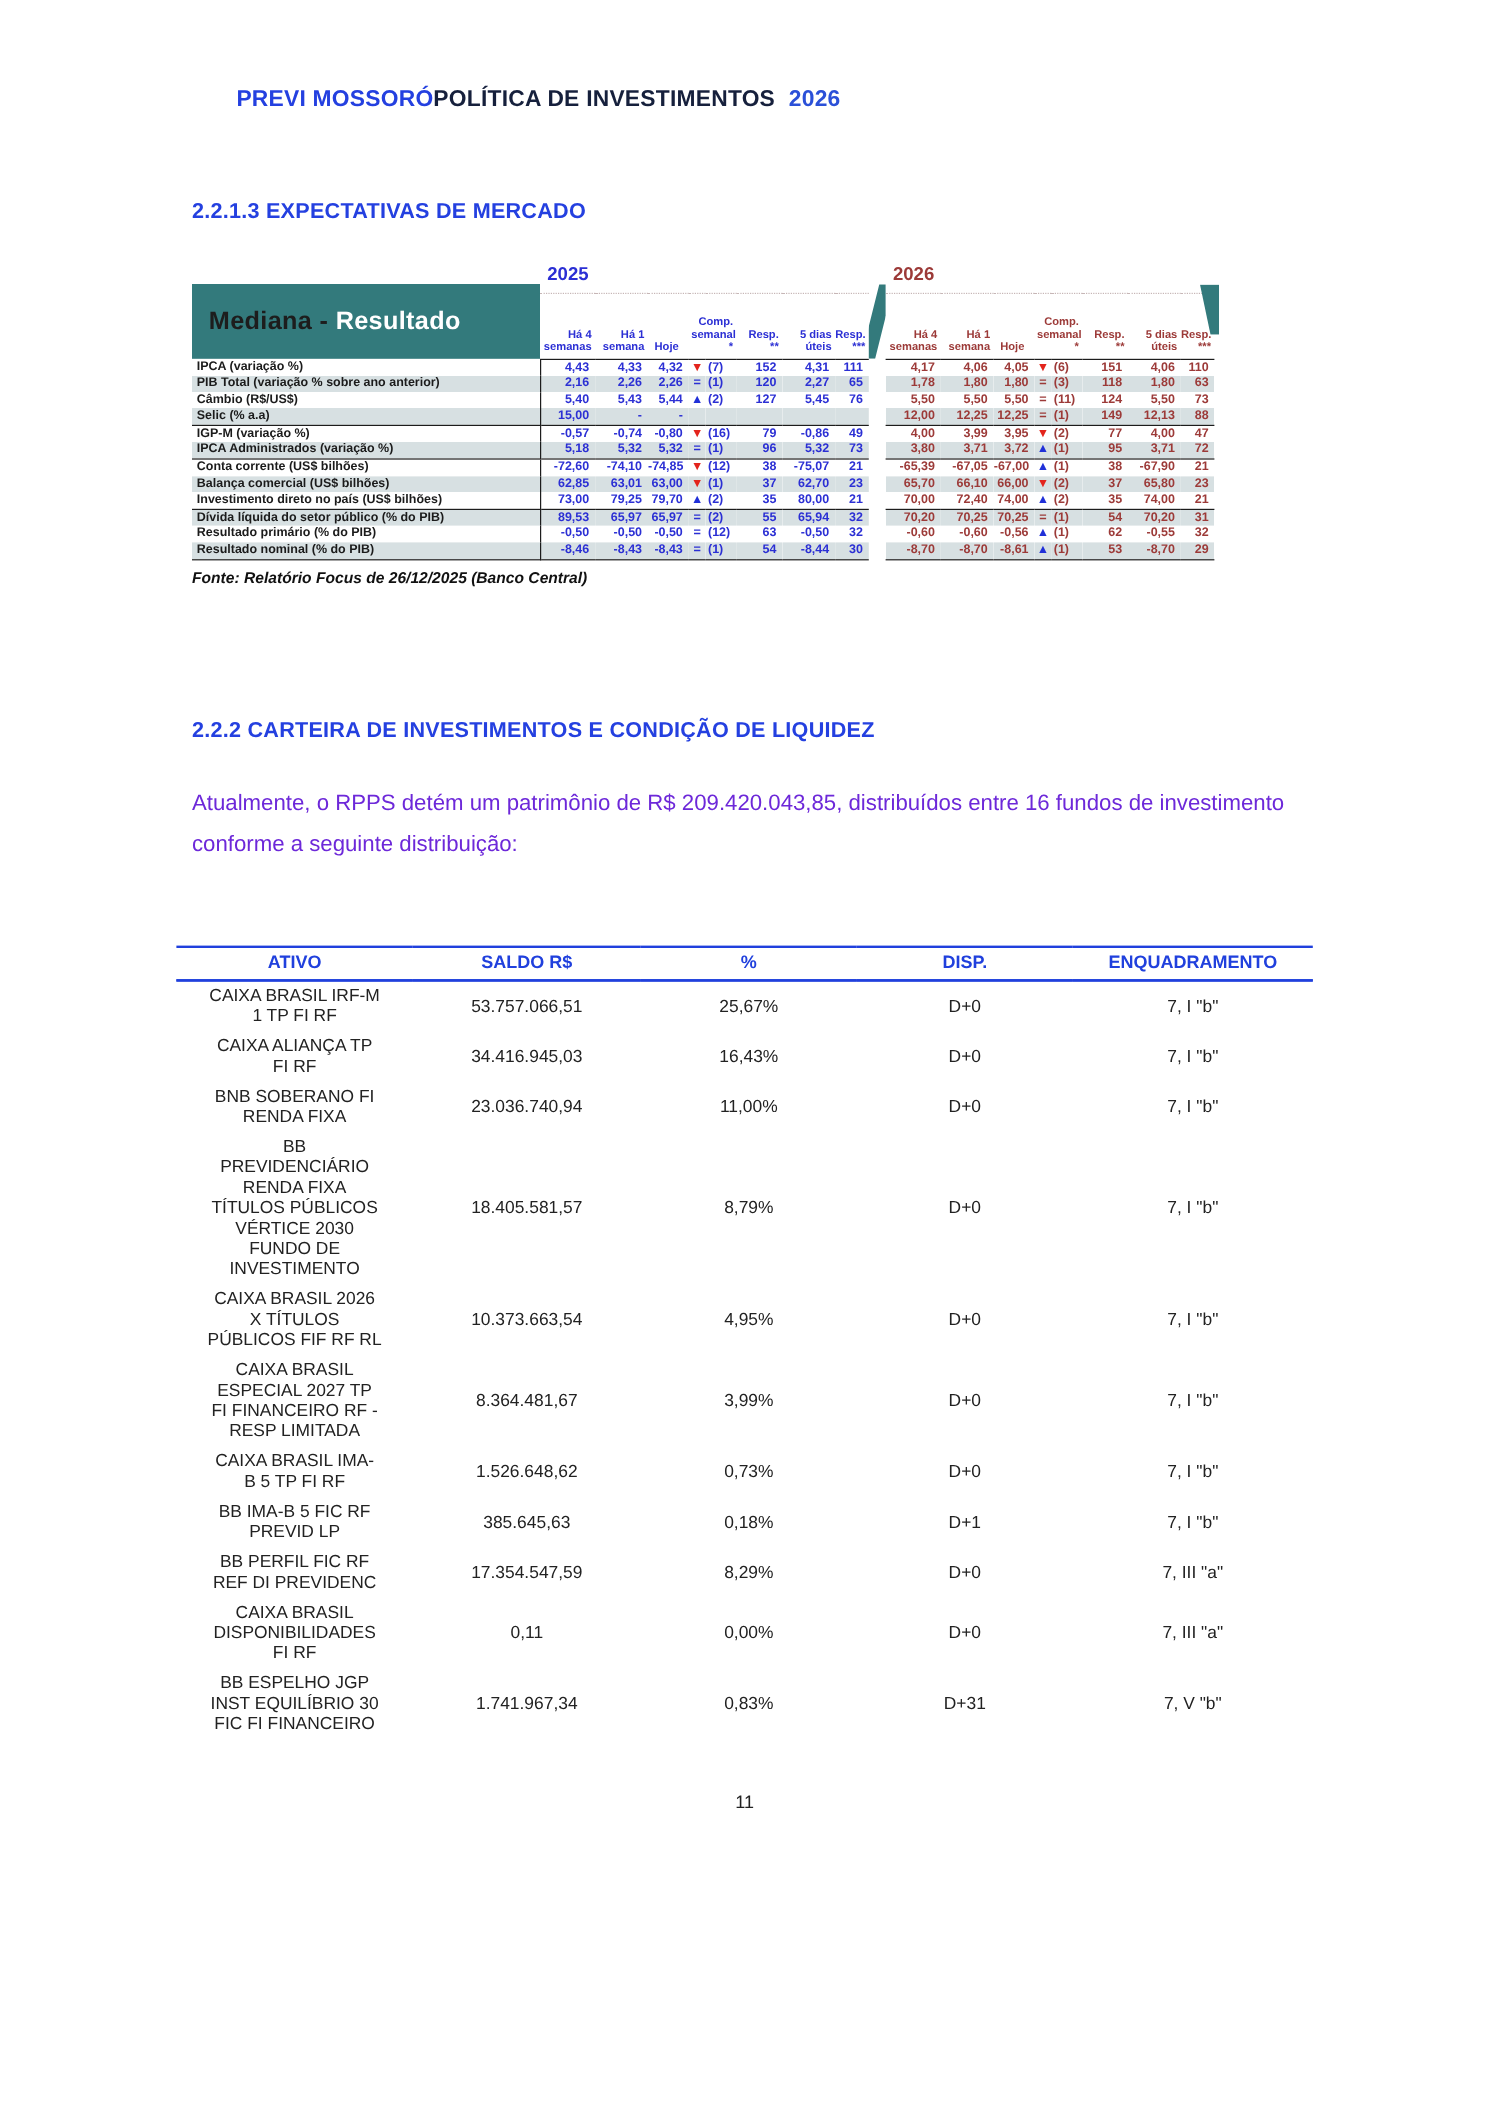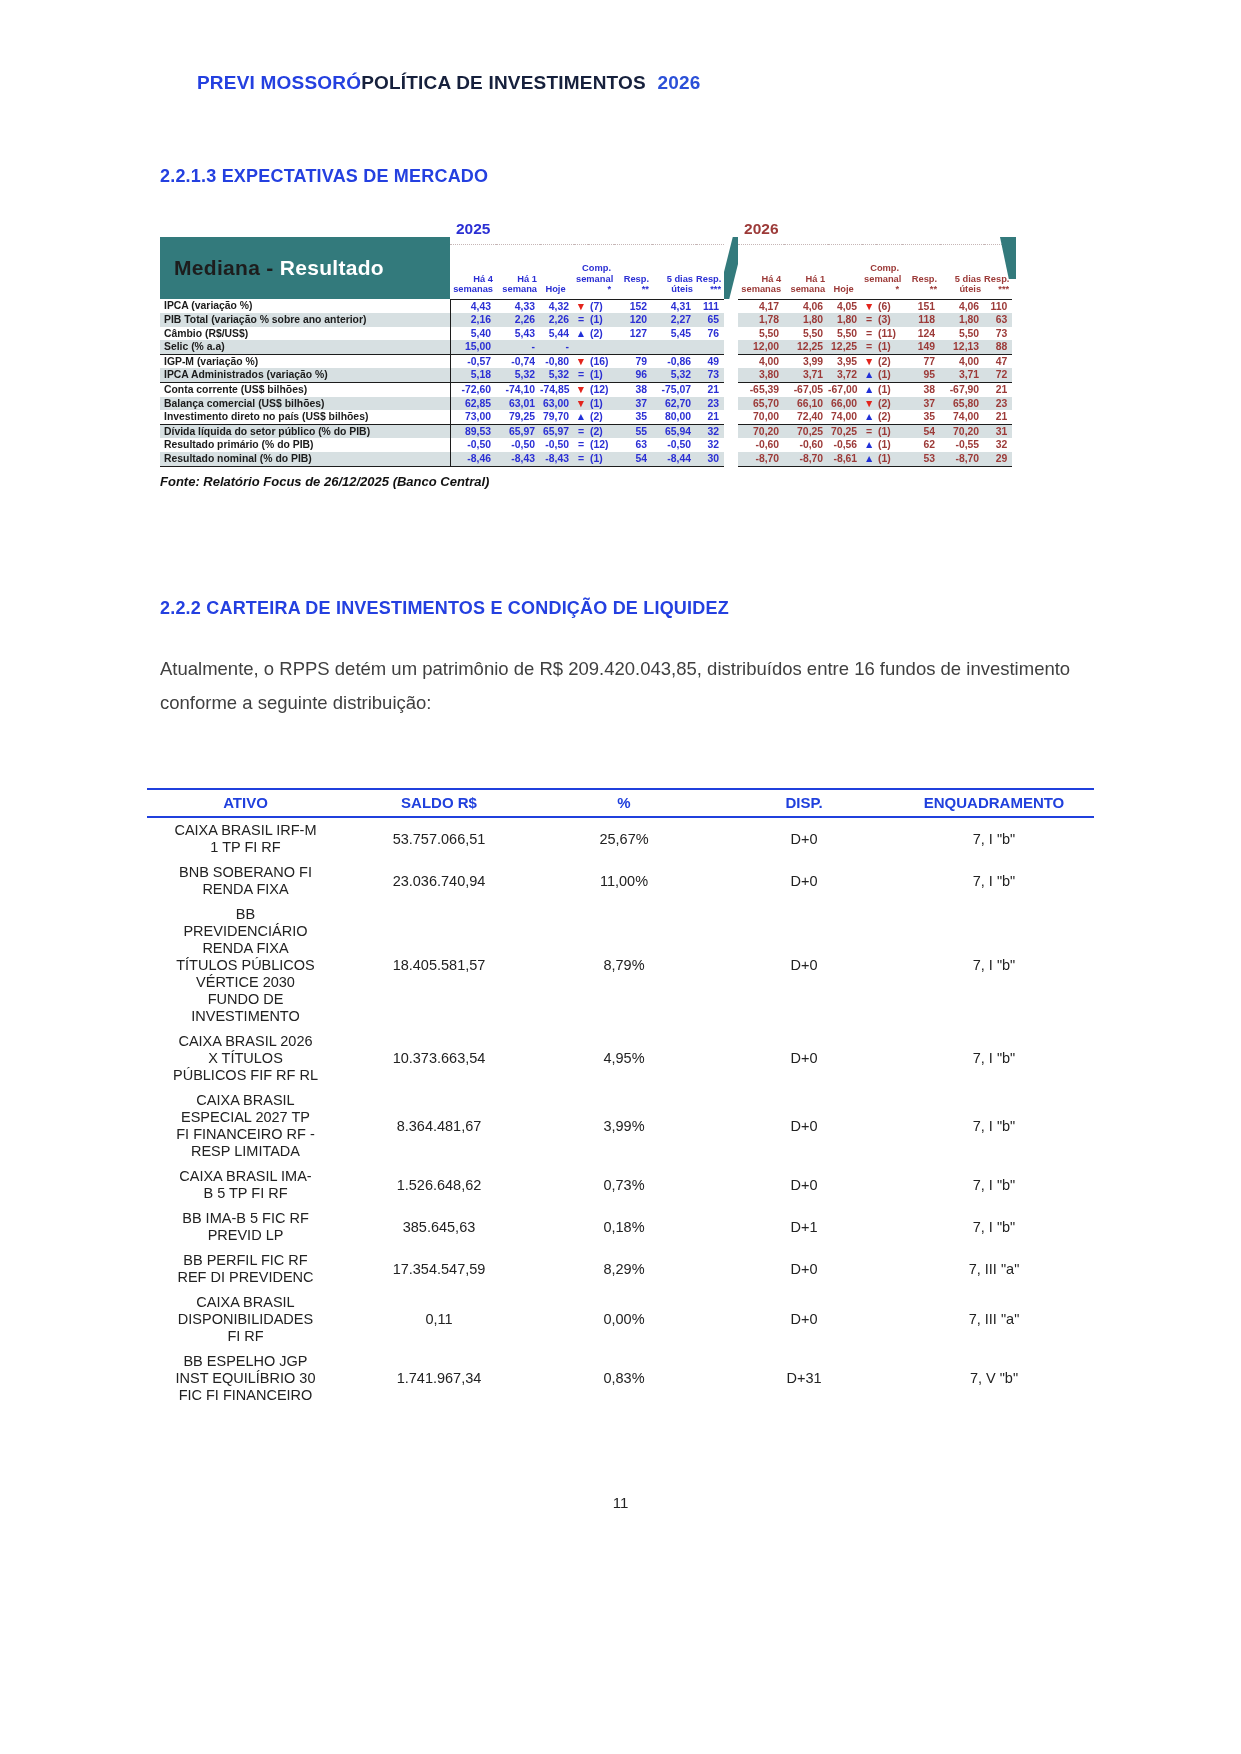--- a/index.html
+++ b/index.html
@@ -59,21 +59,21 @@
   td.arr.arr-eq { font-size:10.5px; }
   td.ncnt { text-align:left; padding-left:2px; }
   .focus tbody tr.group-start td { border-top:1.4px solid #1c1c1c; }
   .focus tbody tr.group-start td.gap { border-top:none; }
   .focus tbody tr:last-child td { border-bottom:1.4px solid #1c1c1c; }
   .focus tbody tr:last-child td.gap { border-bottom:none; }
   .focus-caption { position:absolute; left:160px; top:474px; font-size:13px;
     font-weight:bold; font-style:italic; color:#111111; }
   
   .body-par { position:absolute; left:160px; top:652px; width:935px;
-    font-size:18.5px; line-height:1.85; color:#404040; }
+    font-size:18.5px; line-height:1.85; color:#6d28d9; }
   
   .portfolio-wrap { position:absolute; left:147px; top:788px; width:947px; }
   table.portfolio { border-collapse:collapse; width:100%; table-layout:fixed; }
   .portfolio th { font-size:15px; font-weight:bold; color:var(--table-rule-blue);
     border-top:2px solid var(--table-rule-blue); border-bottom:2px solid var(--table-rule-blue);
     padding:4px 0 5px; text-align:center; }
   .portfolio td { font-size:14.5px; line-height:17px; color:#222222;
     text-align:center; vertical-align:middle; padding:4px 6px; }
   .portfolio td.ativo { white-space:pre-line; }
   
@@ -421,20 +421,28 @@
 
       <tr>
             <td class="ativo">CAIXA BRASIL IRF-M
 1 TP FI RF</td>
             <td>53.757.066,51</td>
             <td>25,67%</td>
             <td>D+0</td>
             <td>7, I "b"</td>
           </tr>
           <tr>
+            <td class="ativo">CAIXA ALIANÇA TP
+FI RF</td>
+            <td>34.416.945,03</td>
+            <td>16,43%</td>
+            <td>D+0</td>
+            <td>7, I "b"</td>
+          </tr>
+          <tr>
             <td class="ativo">BNB SOBERANO FI
 RENDA FIXA</td>
             <td>23.036.740,94</td>
             <td>11,00%</td>
             <td>D+0</td>
             <td>7, I "b"</td>
           </tr>
           <tr>
             <td class="ativo">BB
 PREVIDENCIÁRIO

